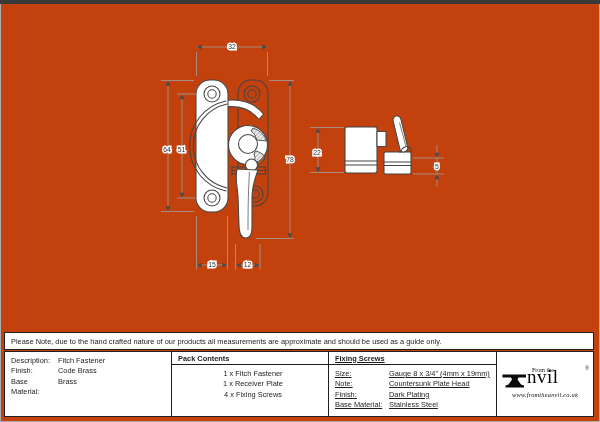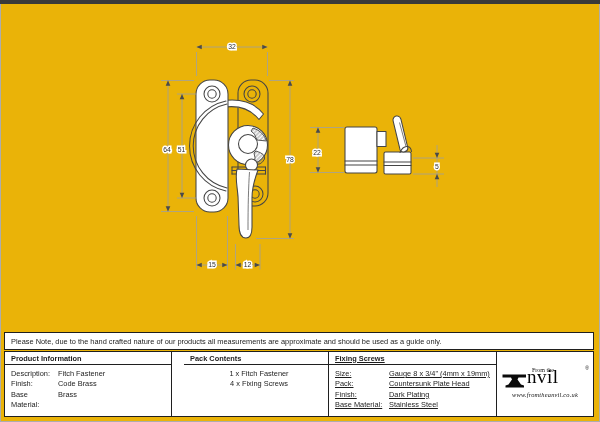--- a/index.html
+++ b/index.html
@@ -1,17 +1,17 @@
 <!DOCTYPE html>
 <html><head>
 <meta charset="utf-8">
 <style>
   html,body{margin:0;padding:0;background:#e8e8e8;}
   .page{
-    position:relative;width:600px;height:422px;background:#eab308;
+    position:relative;width:600px;height:422px;background:#c2410c;
     font-family:"Liberation Sans",sans-serif;color:#1c1c1c;overflow:hidden;
     box-shadow:inset 0 0 0 1px #adadad;
   }
   .topbar{position:absolute;left:0;top:0;width:600px;height:4px;background:#3a3a3a;}
   .drawing{position:absolute;left:0;top:4px;}
 
   
   .part{fill:none;stroke:#454545;stroke-width:1.05;stroke-linejoin:round;stroke-linecap:round;}
   .partfill{fill:#ffffff;stroke:#454545;stroke-width:1.05;stroke-linejoin:round;}
   .thin{fill:none;stroke:#5a5a5a;stroke-width:0.8;}
@@ -26,21 +26,21 @@
     font-size:7.4px;padding-left:6px;box-sizing:border-box;background:#fff;
   }
   
   .spec-table{
     position:absolute;left:4px;top:351px;width:590px;height:66px;
     border:1.6px solid #1f1f1f;box-sizing:border-box;display:flex;background:#fff;
   }
   .cell{box-sizing:border-box;height:100%;}
   .cell+.cell{border-left:1px solid #1f1f1f;}
   .c1{width:166px;}
-  .c2{width:157px;padding-left:12px;}
+  .c2{width:157px;}
   .c3{width:168px;text-decoration:underline;}
   .c4{flex:1;display:flex;align-items:center;justify-content:center;}
   .col-header{
     height:12px;border-bottom:1px solid #1f1f1f;font-weight:bold;font-size:7.4px;
     display:flex;align-items:center;padding-left:6px;
   }
   .col-body{padding:4px 0 0 6px;font-size:7.4px;line-height:10.3px;}
   .kv{display:flex;}
   .c1 .kv .k{width:47px;flex:none;}
   .c3 .kv .k{width:54px;flex:none;}
@@ -197,54 +197,54 @@
     </g>
   </svg>
 
   <div class="notebar">
     <span>Please Note, due to the hand crafted nature of our products all measurements are approximate and should be used as a guide only.</span>
   </div>
 
   <div class="spec-table">
 
     <div class="cell c1">
-      <div class="col-header">Product Information</div>
       <div class="col-body">
         <div class="kv">
           <span class="k">Description:</span>
           <span class="v">Fitch Fastener</span>
         </div>
         <div class="kv">
           <span class="k">Finish:</span>
           <span class="v">Code Brass</span>
         </div>
         <div class="kv">
           <span class="k">Base Material:</span>
           <span class="v">Brass</span>
         </div>
       </div>
     </div>
 
     <div class="cell c2">
       <div class="col-header">Pack Contents</div>
       <div class="col-body">
         <span class="pc-item">1 x Fitch Fastener</span>
+        <span class="pc-item">1 x Receiver Plate</span>
         <span class="pc-item">4 x Fixing Screws</span>
       </div>
     </div>
 
     <div class="cell c3">
       <div class="col-header">Fixing Screws</div>
       <div class="col-body">
         <div class="kv">
           <span class="k">Size:</span>
           <span class="v">Gauge 8 x 3/4" (4mm x 19mm)</span>
         </div>
         <div class="kv">
-          <span class="k">Pack:</span>
+          <span class="k">Note:</span>
           <span class="v">Countersunk Plate Head</span>
         </div>
         <div class="kv">
           <span class="k">Finish:</span>
           <span class="v">Dark Plating</span>
         </div>
         <div class="kv">
           <span class="k">Base Material:</span>
           <span class="v">Stainless Steel</span>
         </div>

